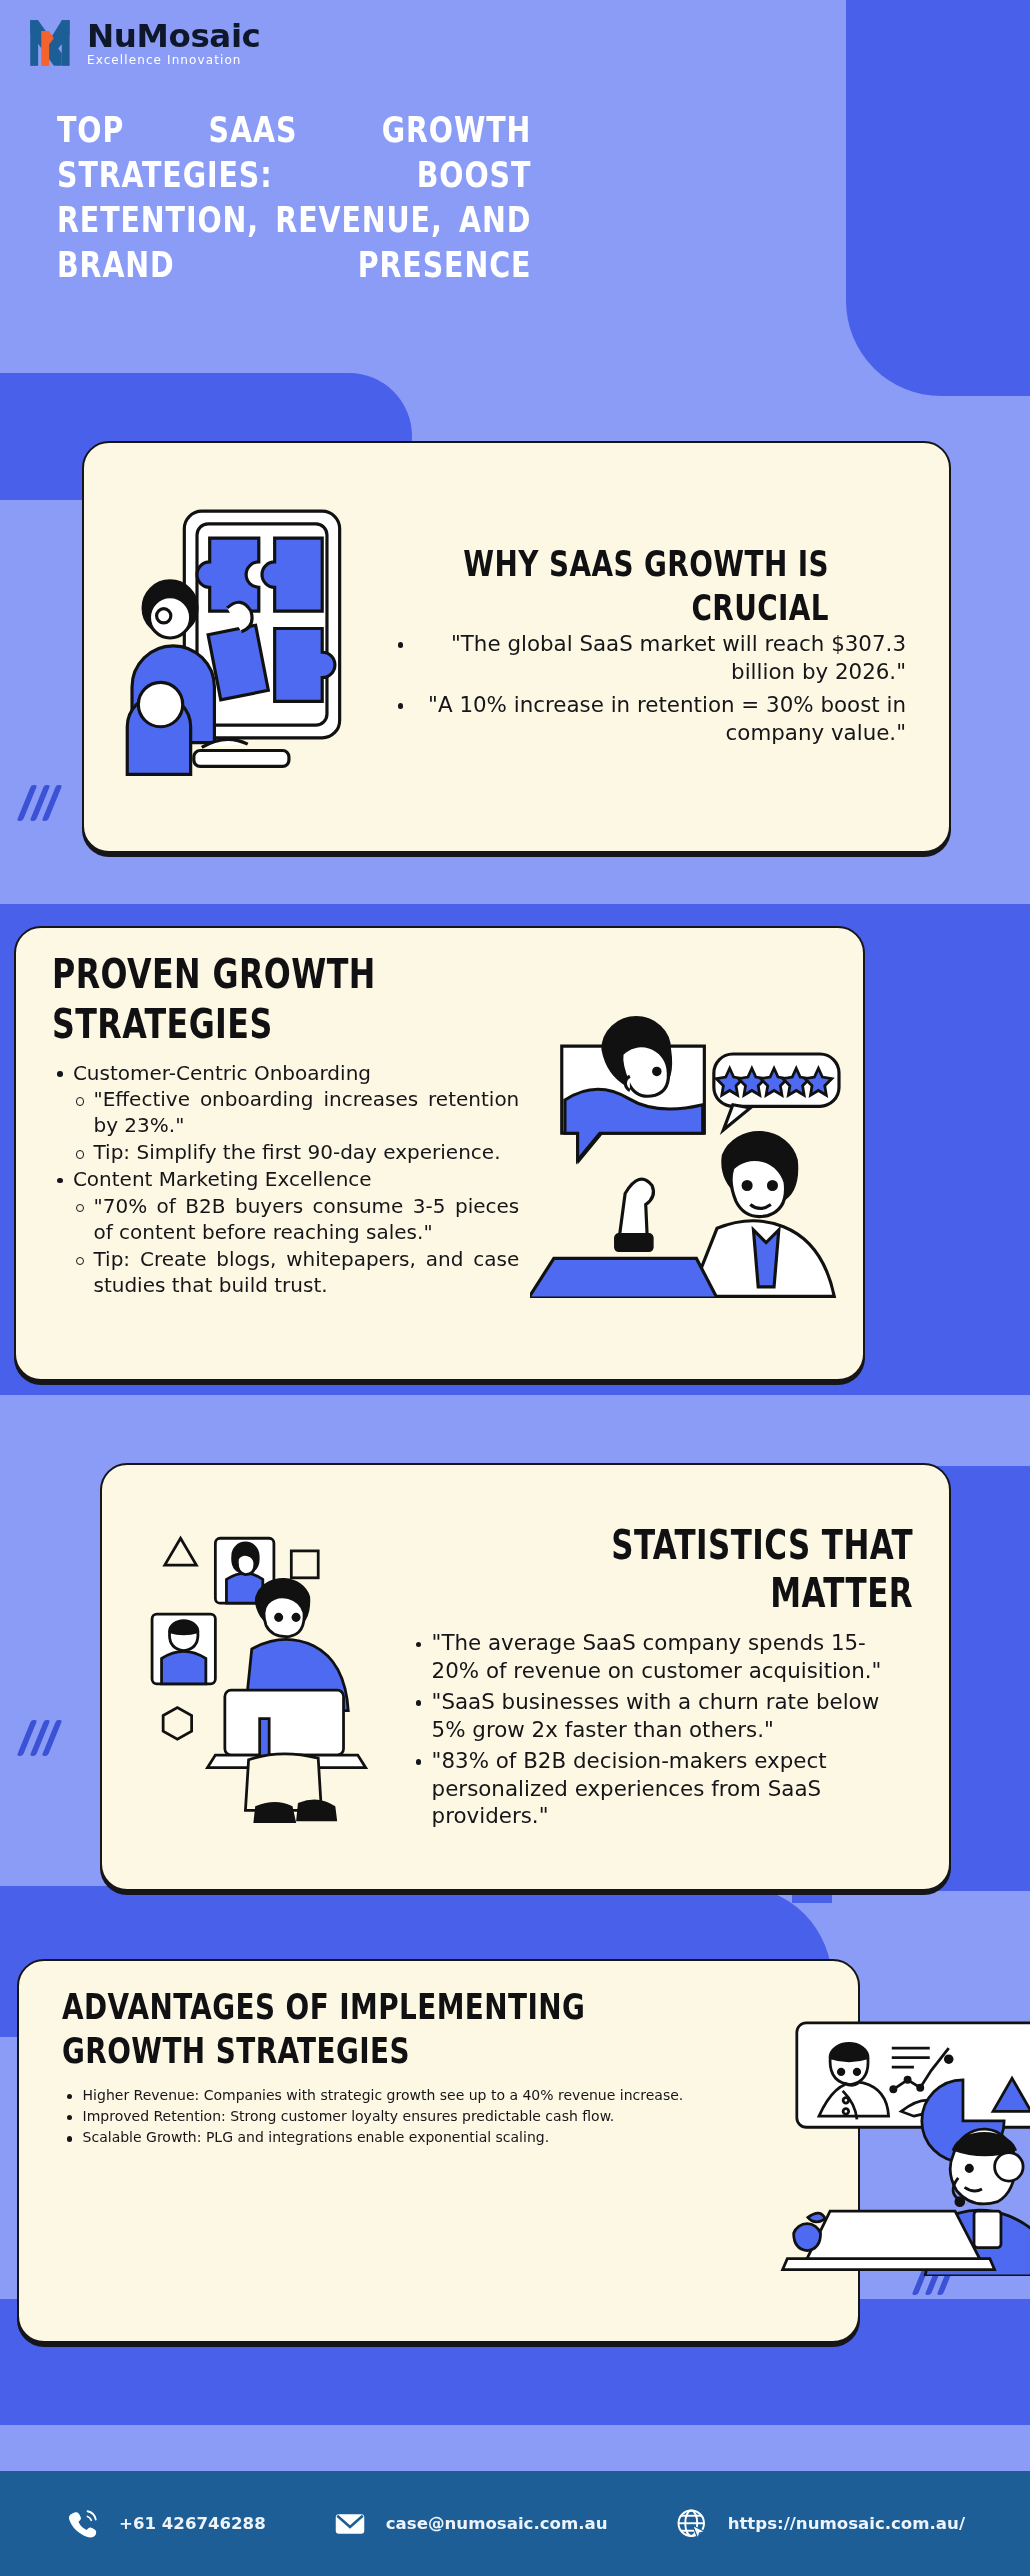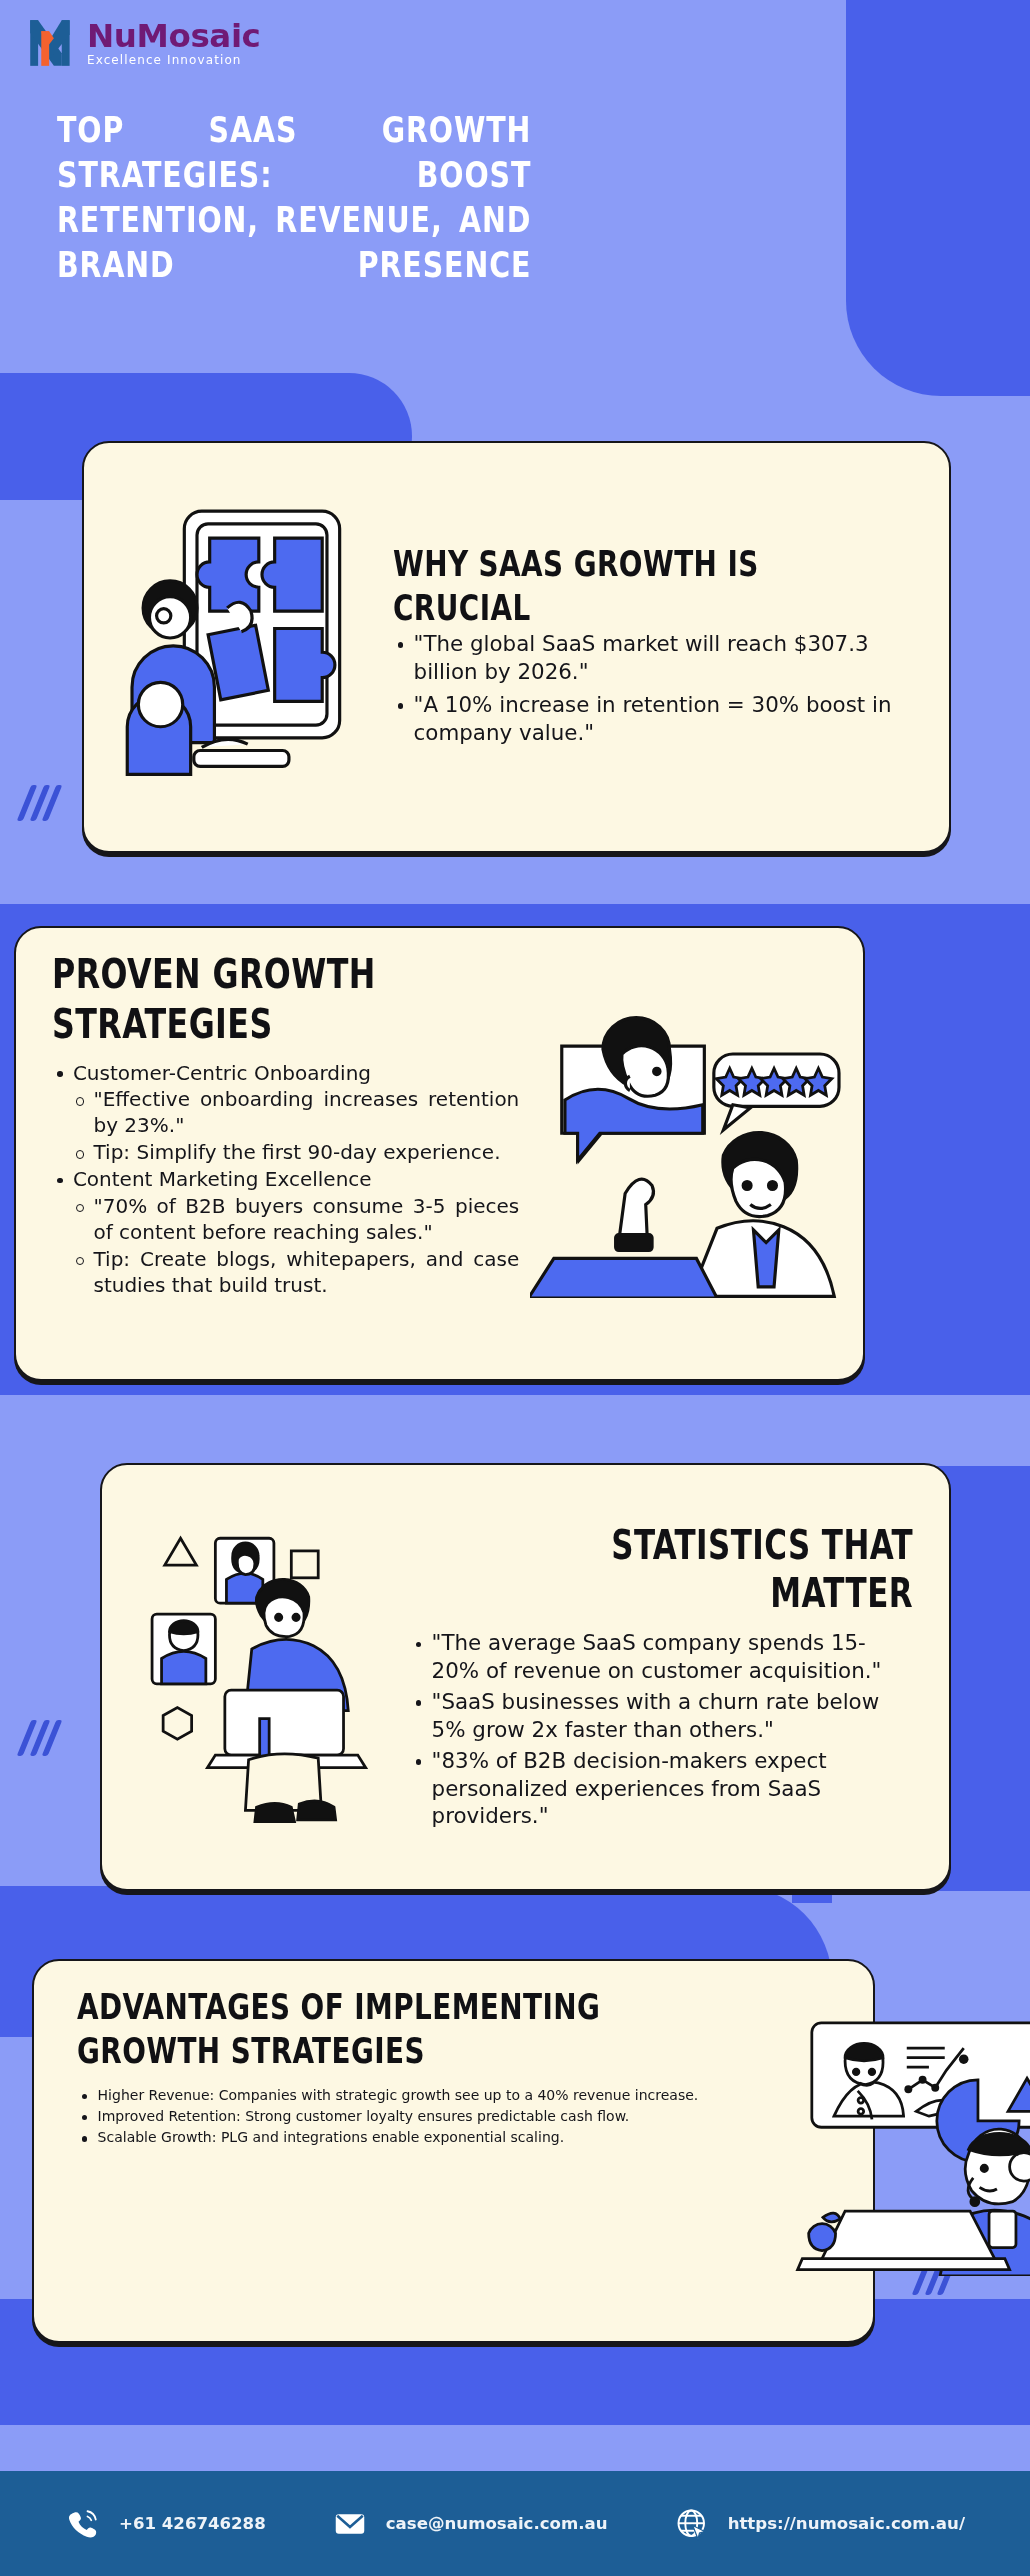--- a/index.html
+++ b/index.html
@@ -28,21 +28,21 @@
   .doodle span {
     display:block; width:5.5px; height:36px; background:#3b52d6;
     transform:skewX(-22deg); border-radius:2.4px; margin-right:7.1px; float:left;
   }
 
   
   .header { position:relative; z-index:5; padding:17.4px 27px 0 27px; }
   .logo-row { display:flex; align-items:center; gap:11px; }
   .logo-mark { width:49px; height:52px; flex:0 0 auto; }
   .logo-text { line-height:1; }
-  .logo-name { font-size:32.5px; font-weight:bold; color:#701a75; letter-spacing:-0.4px; font-family:"DejaVu Sans", sans-serif; }
+  .logo-name { font-size:32.5px; font-weight:bold; color:#0f172a; letter-spacing:-0.4px; font-family:"DejaVu Sans", sans-serif; }
   .logo-tag { font-size:12px; color:#ffffff; letter-spacing:1.1px; margin-top:1.6px; font-family:"DejaVu Sans", sans-serif; }
 
   .main-title {
     margin:38px 30px 0 30px;
     color:#ffffff;
     font-family:"Liberation Sans Narrow","DejaVu Sans Condensed","Liberation Sans", sans-serif;
     font-weight:bold;
     font-size:36px;
     line-height:1.25;
     letter-spacing:1px;
@@ -89,21 +89,21 @@
   ul.sub > li::before {
     content:""; position:absolute; left:3.2px; top:0.55em;
     width:6.3px; height:6.3px; border-radius:50%;
     border:1.3px solid #15151a; background:transparent;
   }
 
   
   #card1 { position:absolute; left:82px; top:441px; width:869px; height:412px; }
   #card1 .inner { display:flex; height:100%; align-items:center; }
   #card1 .art { width:309px; display:flex; align-items:center; justify-content:center; }
-  #card1 .txt { flex:1; padding-right:43px; }
+  #card1 .txt { flex:1; padding-right:43px;text-align:right; }
   #card1 .card-title { font-size:36px; width:507px; }
   #card1 ul.b > li { font-size:21.4px; line-height:1.32; margin-bottom:4.8px; }
 
   
   #card2 { position:absolute; left:14.3px; top:926px; width:851px; height:455px; }
   #card2 .inner { display:flex; height:100%; padding:20.6px 0 8px 0; }
   #card2 .txt { flex:1; padding-left:36px; padding-right:11px; }
   #card2 .art { width:333px; position:relative; }
   #card2 .card-title { font-size:41px; margin-bottom:11px; }
   #card2 ul.b > li { font-size:20px; line-height:1.3; margin-bottom:0px; }
@@ -111,21 +111,21 @@
 
   
   #card3 { position:absolute; left:100px; top:1463px; width:851px; height:428px; }
   #card3 .inner { display:flex; height:100%; align-items:center;border-radius:16px; }
   #card3 .art { width:309px; display:flex; align-items:center; justify-content:center; }
   #card3 .txt { flex:1; padding-right:36px; }
   #card3 .card-title { font-size:40px; text-align:right; margin-bottom:11px; }
   #card3 ul.b > li { font-size:21.4px; line-height:1.3; margin-bottom:3.2px; }
 
   
-  #card4 { position:absolute; left:32px; top:1959px; width:843px; height:384px; }
+  #card4 { position:absolute; left:17px; top:1959px; width:843px; height:384px; }
   #card4 .inner { display:flex; height:100%; padding:24px 0 11px 0; }
   #card4 .txt { flex:1; padding-left:43px; padding-right:4.8px; }
   #card4 .art { width:333px; position:relative; }
   #card4 .card-title { font-size:36px; margin-bottom:12.7px; width:698px; }
   #card4 ul.b > li { font-size:14px; line-height:1.3; margin-bottom:3.2px; }
 
   
   .footer {
     position:absolute; left:0; bottom:0; width:1030px; height:105px;
     background:#1d5e96; z-index:8;

